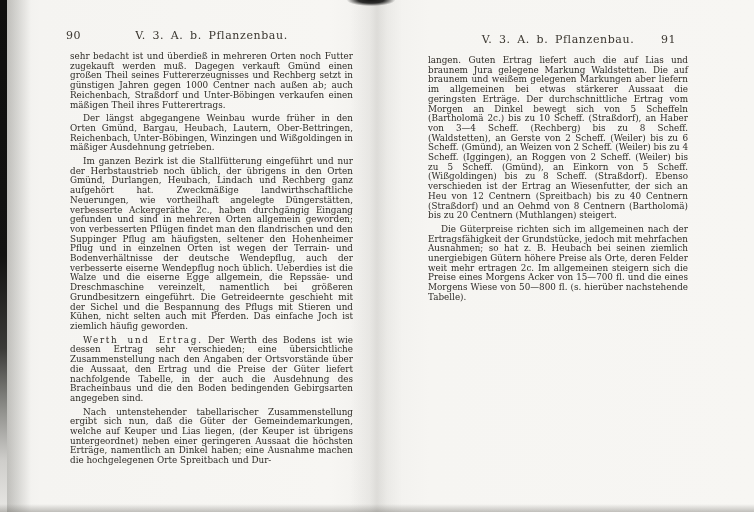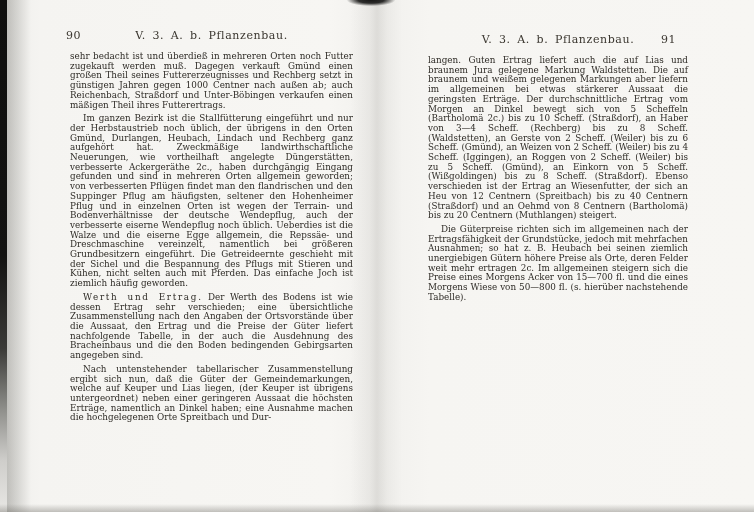--- a/index.html
+++ b/index.html
@@ -75,20 +75,21 @@
   <div class="gutter"></div>
   <div class="gutter-top-blob"></div>
 
   <div class="page page-left">
     <div class="pg-header">
       <span class="pnum pnum-left">90</span>
       <span class="running-title">V. 3. A. b. Pflanzenbau.</span>
     </div>
     <div class="pg-body">
       <p class="cont">sehr bedacht ist und überdieß in mehreren Orten noch Futter zugekauft werden muß. Dagegen verkauft Gmünd einen großen Theil seines Futtererzeugnisses und Rechberg setzt in günstigen Jahren gegen 1000 Centner nach außen ab; auch Reichenbach, Straßdorf und Unter-Böbingen verkaufen einen mäßigen Theil ihres Futterertrags.</p>
+      <p>Der längst abgegangene Weinbau wurde früher in den Orten Gmünd, Bargau, Heubach, Lautern, Ober-Bettringen, Reichenbach, Unter-Böbingen, Winzingen und Wißgoldingen in mäßiger Ausdehnung getrieben.</p>
       <p>Im ganzen Bezirk ist die Stallfütterung eingeführt und nur der Herbstaustrieb noch üblich, der übrigens in den Orten Gmünd, Durlangen, Heubach, Lindach und Rechberg ganz aufgehört hat. Zweckmäßige landwirthschaftliche Neuerungen, wie vortheilhaft angelegte Düngerstätten, verbesserte Ackergeräthe 2c., haben durchgängig Eingang gefunden und sind in mehreren Orten allgemein geworden; von verbesserten Pflügen findet man den flandrischen und den Suppinger Pflug am häufigsten, seltener den Hohenheimer Pflug und in einzelnen Orten ist wegen der Terrain- und Bodenverhältnisse der deutsche Wendepflug, auch der verbesserte eiserne Wendepflug noch üblich. Ueberdies ist die Walze und die eiserne Egge allgemein, die Repssäe- und Dreschmaschine vereinzelt, namentlich bei größeren Grundbesitzern eingeführt. Die Getreideernte geschieht mit der Sichel und die Bespannung des Pflugs mit Stieren und Kühen, nicht selten auch mit Pferden. Das einfache Joch ist ziemlich häufig geworden.</p>
       <p><span class="gesperrt">Werth und Ertrag.</span><span> Der Werth des Bodens ist wie dessen Ertrag sehr verschieden; eine übersichtliche Zusammenstellung nach den Angaben der Ortsvorstände über die Aussaat, den Ertrag und die Preise der Güter liefert nachfolgende Tabelle, in der auch die Ausdehnung des Bracheinbaus und die den Boden bedingenden Gebirgsarten angegeben sind.</span></p>
       <p>Nach untenstehender tabellarischer Zusammenstellung ergibt sich nun, daß die Güter der Gemeindemarkungen, welche auf Keuper und Lias liegen, (der Keuper ist übrigens untergeordnet) neben einer geringeren Aussaat die höchsten Erträge, namentlich an Dinkel haben; eine Ausnahme machen die hochgelegenen Orte Spreitbach und Dur-</p>
     </div>
   </div>
 
   <div class="page page-right">
     <div class="pg-header">
       <span class="running-title">V. 3. A. b. Pflanzenbau.</span>
       <span class="pnum pnum-right">91</span>

